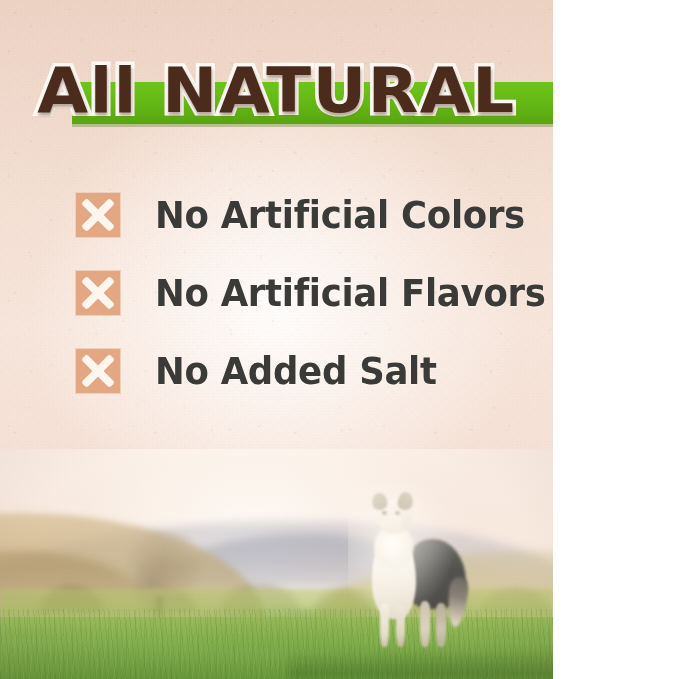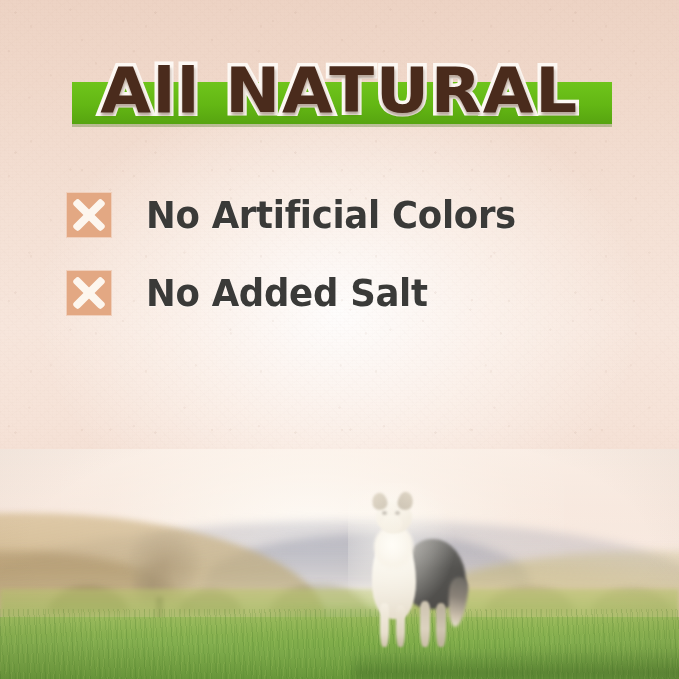--- a/index.html
+++ b/index.html
@@ -8,21 +8,21 @@
     padding: 0;
     background: #ffffff;
   }
   body {
     font-family: "Liberation Sans", sans-serif;
   }
 
   
   #product-banner {
     position: relative;
-    width: 679px;
+    width: 553px;
     height: 679px;
     overflow: hidden;
     background: #f2d8c8;
   }
 
   
   .paper-bg {
     position: absolute;
     inset: 0;
     background:
@@ -101,21 +101,21 @@
     text-shadow:
       0 3px 2px rgba(90,60,40,.28),
       2px 3px 3px rgba(90,60,40,.20);
     white-space: nowrap;
     transform: scaleX(1.06);
   }
 
   
   .benefit-list {
     position: absolute;
-    left: 66px;
+    left: 75px;
     top: 176px;
     width: 560px;
   }
   .benefit-row {
     display: flex;
     align-items: center;
     height: 78px;
   }
   .x-badge {
     position: relative;
@@ -490,20 +490,24 @@
     <div class="headline">All NATURAL</div>
   </div>
 
   <div class="benefit-list">
 
     <div class="benefit-row">
       <span class="x-badge"></span>
       <span class="benefit-text">No Artificial Colors</span>
     </div>
 
+    <div class="benefit-row">
+      <span class="x-badge"></span>
+      <span class="benefit-text">No Artificial Flavors</span>
+    </div>
 
 
     <div class="benefit-row">
       <span class="x-badge"></span>
       <span class="benefit-text">No Added Salt</span>
     </div>
 
   </div>
 
   <div class="photo">

